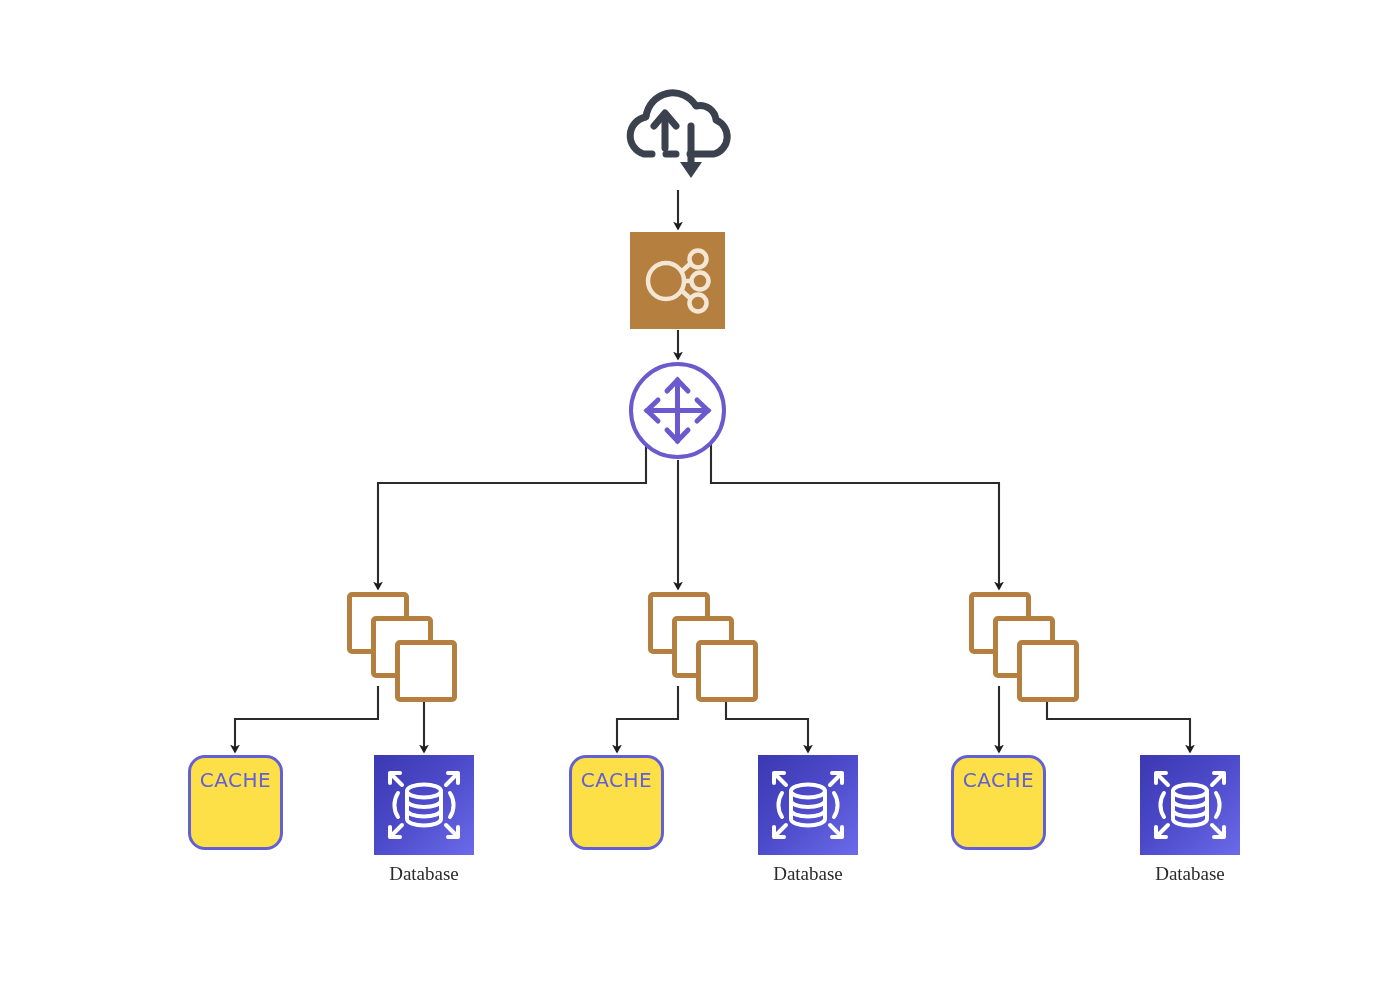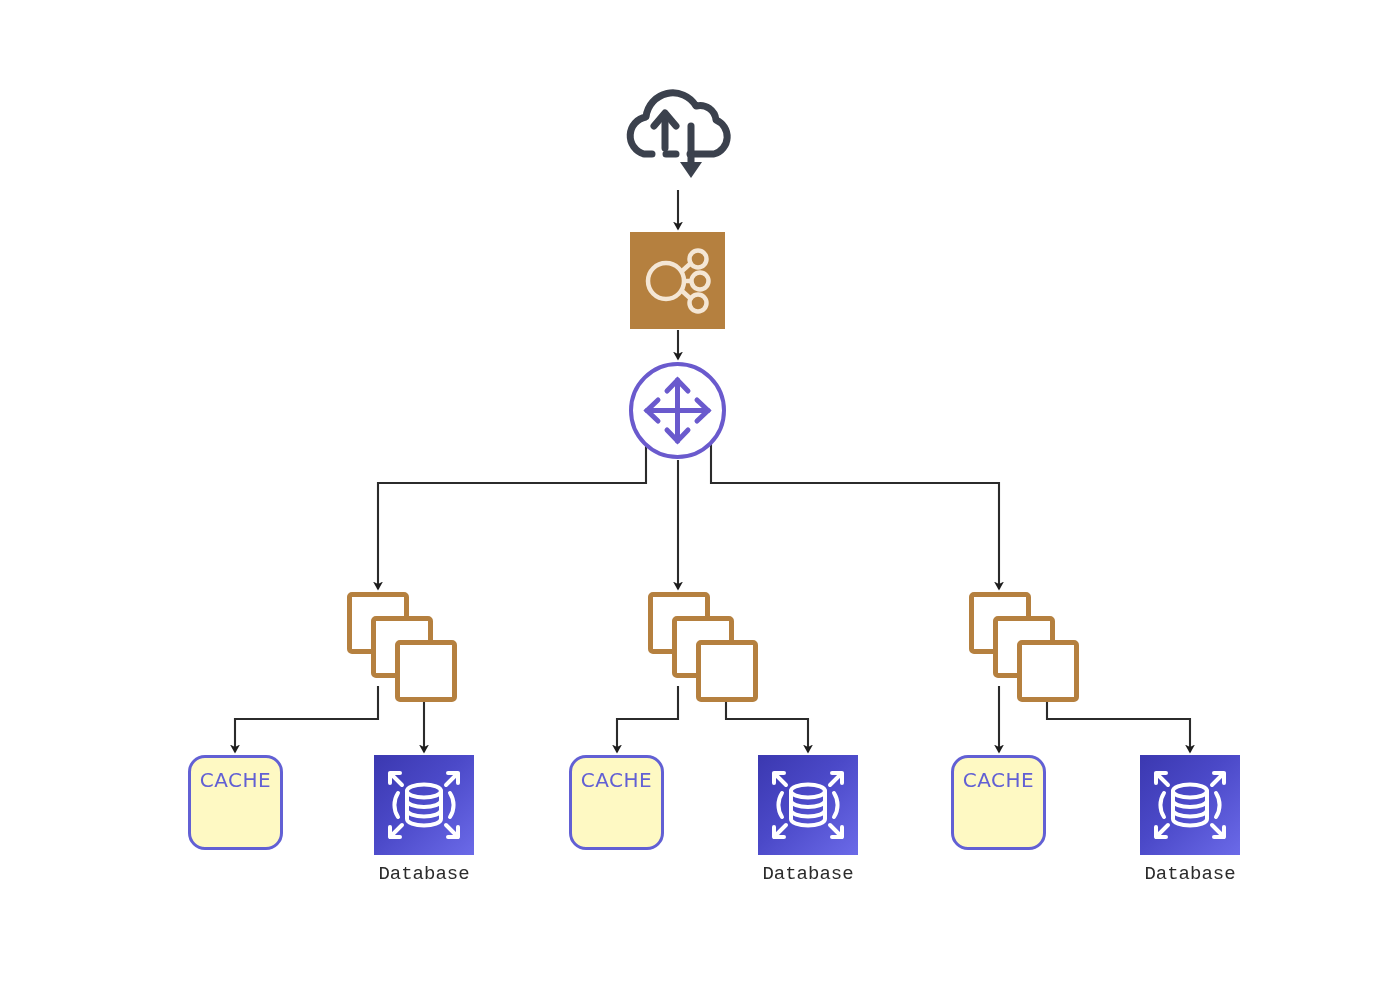--- a/index.html
+++ b/index.html
@@ -64,21 +64,21 @@
   .stack-sq.s1 { left: 0px;  top: 0px;  z-index: 1; }
   .stack-sq.s2 { left: 24px; top: 24px; z-index: 2; }
   .stack-sq.s3 { left: 48px; top: 48px; z-index: 3; }
 
   
   .cache-node {
     width: 95px; height: 95px;
     border: 3px solid #6260d4;
     border-radius: 17px;
     box-sizing: border-box;
-    background: #fef9c3;
+    background: #fde047;
   }
   .cache-label {
     color: #6260d4;
     font-size: 20px;
     letter-spacing: 0.5px;
     text-align: center;
     margin-top: 10px;
     font-family: "DejaVu Sans", "Liberation Sans", sans-serif;
   }
 
@@ -90,21 +90,21 @@
   }
   .db-tile svg { display: block; }
   .db-caption {
     position: absolute;
     left: -30px;
     top: 108px;
     width: 160px;
     text-align: center;
     font-size: 19px;
     color: #2b2b2b;
-    font-family: Liberation Mono, monospace;
+    font-family: Liberation Serif, serif;
   }
 </style>
 </head>
 <body>
 
 <div id="canvas">
 
   <svg id="wires" viewBox="0 0 1394 996" width="1394" height="996">
     <defs>
       <marker id="ah" markerWidth="12" markerHeight="12" refX="7.5" refY="5" orient="auto" markerUnits="userSpaceOnUse">

